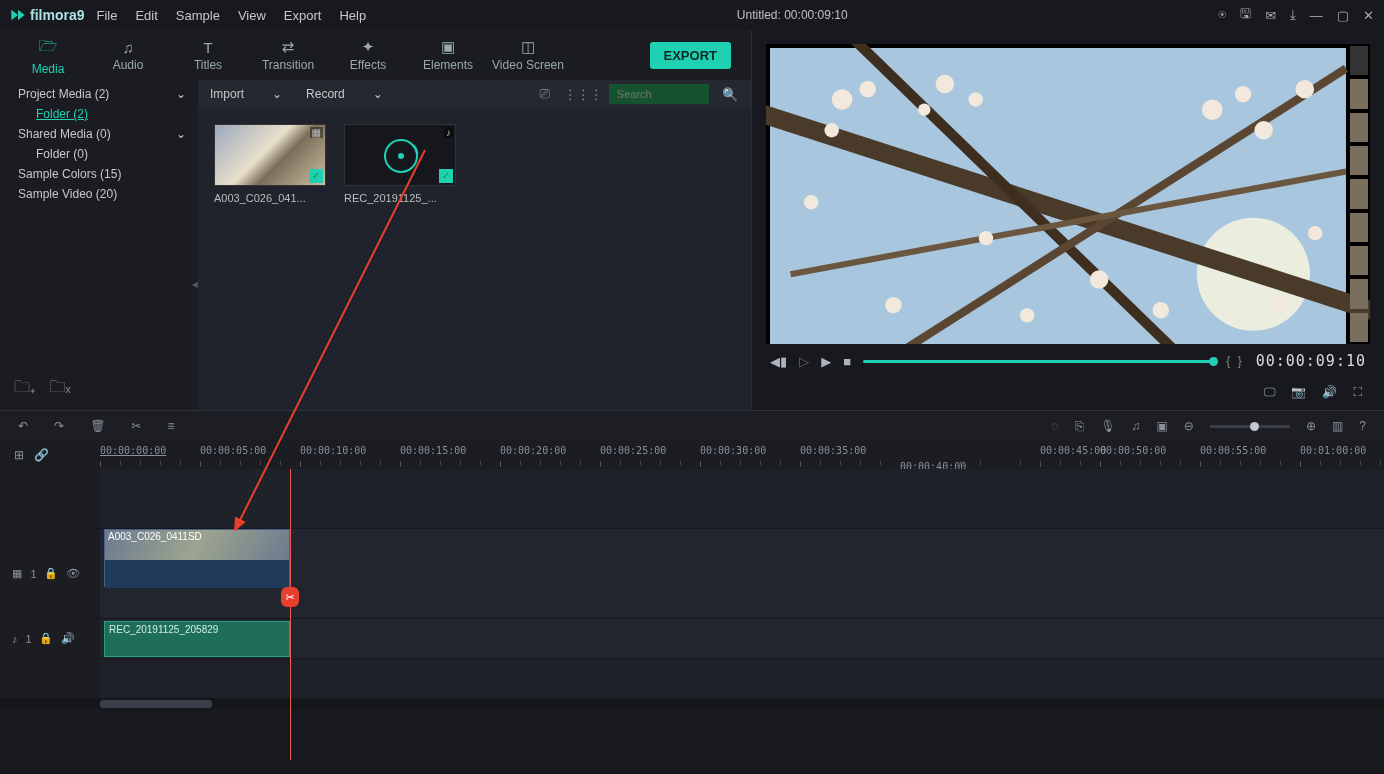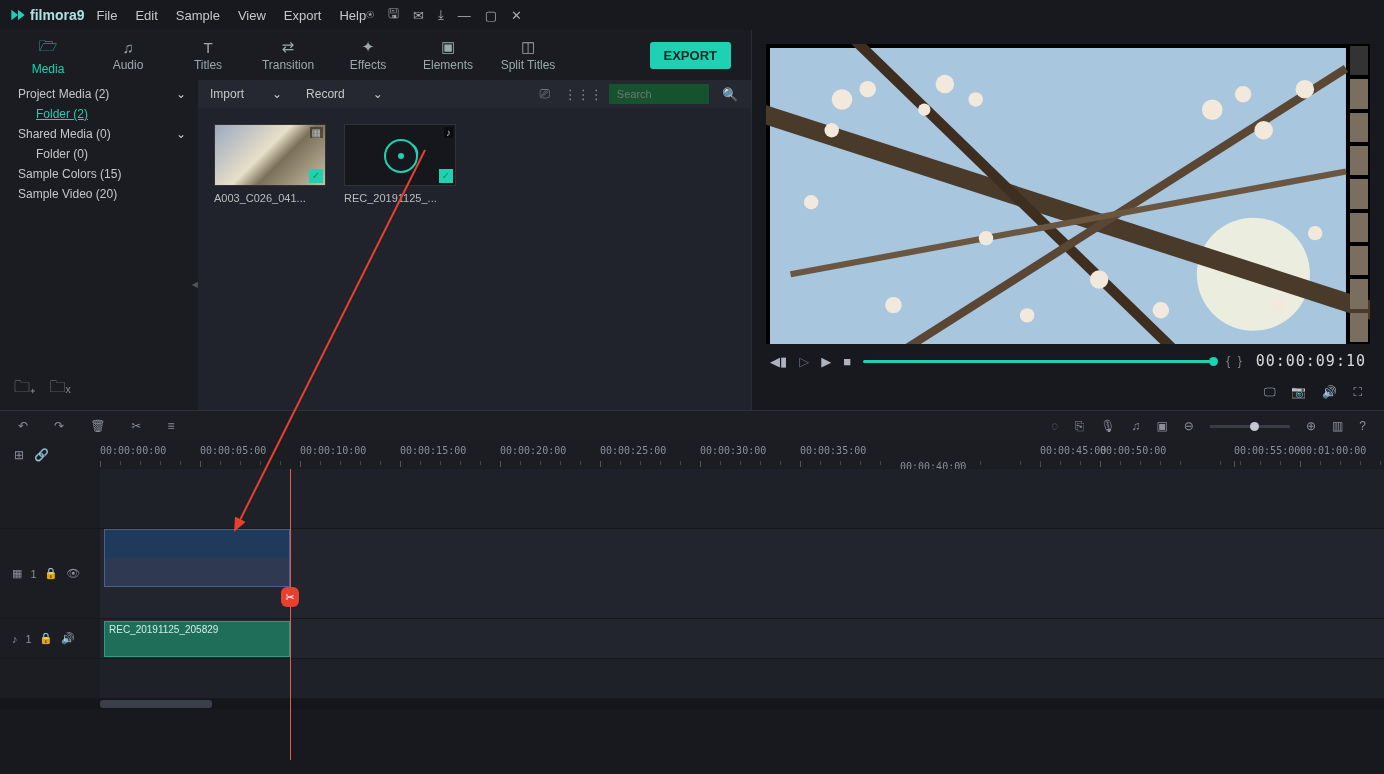--- a/index.html
+++ b/index.html
@@ -110,41 +110,42 @@
     <span>filmora9</span>
   </div>
   <div class="menu">
     <span>File</span>
     <span>Edit</span>
     <span>Sample</span>
     <span>View</span>
     <span>Export</span>
     <span>Help</span>
   </div>
+  <div class="titlecenter">Untitled:  00:00:09:10</div>
   <div class="wincontrols">
     <span>⍟</span>
     <span>🖫</span>
     <span>✉</span>
     <span>⤓</span>
     <span>—</span>
     <span>▢</span>
     <span>✕</span>
   </div>
 </div>
 
 <div class="main">
   <div class="leftcol">
     <div class="mtabs">
       <div class="mtab active"><span class="ico">🗁</span><span>Media</span></div>
       <div class="mtab"><span class="ico">♫</span><span>Audio</span></div>
       <div class="mtab"><span class="ico">T</span><span>Titles</span></div>
       <div class="mtab"><span class="ico">⇄</span><span>Transition</span></div>
       <div class="mtab"><span class="ico">✦</span><span>Effects</span></div>
       <div class="mtab"><span class="ico">▣</span><span>Elements</span></div>
-      <div class="mtab"><span class="ico">◫</span><span>Split Titles</span></div>
+      <div class="mtab"><span class="ico">◫</span><span>Video Screen</span></div>
       <div class="exportbtn">EXPORT</div>
     </div>
     <div class="libsplit">
       <div class="sidebar">
         <div class="row">
             <span>Project Media (2)</span>
             <span>⌄</span>
           </div>
         <div class="row sub">
             <span>Folder (2)</span>
@@ -293,21 +294,21 @@
       <span>?</span>
     </div>
   </div>
 
   <div class="ruler-row">
     <div class="trackhead-col">
       <span>⊞</span>
       <span>🔗</span>
     </div>
     <div class="ruler" id="ruler">
-        <div class="tick" style="left: 0px;">00:00:00:00</div>
+        <div class="tick" style="left: 0px; text-decoration: underline;">00:00:00:00</div>
         <div style="position: absolute; top: 20px; width: 1px; height: 4px; background: rgb(68, 68, 68); left: 20px;"></div>
         <div style="position: absolute; top: 20px; width: 1px; height: 4px; background: rgb(68, 68, 68); left: 40px;"></div>
         <div style="position: absolute; top: 20px; width: 1px; height: 4px; background: rgb(68, 68, 68); left: 60px;"></div>
         <div style="position: absolute; top: 20px; width: 1px; height: 4px; background: rgb(68, 68, 68); left: 80px;"></div>
         <div class="tick" style="left: 100px;">00:00:05:00</div>
         <div style="position: absolute; top: 20px; width: 1px; height: 4px; background: rgb(68, 68, 68); left: 120px;"></div>
         <div style="position: absolute; top: 20px; width: 1px; height: 4px; background: rgb(68, 68, 68); left: 140px;"></div>
         <div style="position: absolute; top: 20px; width: 1px; height: 4px; background: rgb(68, 68, 68); left: 160px;"></div>
         <div style="position: absolute; top: 20px; width: 1px; height: 4px; background: rgb(68, 68, 68); left: 180px;"></div>
         <div class="tick" style="left: 200px;">00:00:10:00</div>
@@ -348,21 +349,21 @@
         <div class="tick" style="left: 940px;">00:00:45:00</div>
         <div style="position: absolute; top: 20px; width: 1px; height: 4px; background: rgb(68, 68, 68); left: 920px;"></div>
         <div style="position: absolute; top: 20px; width: 1px; height: 4px; background: rgb(68, 68, 68); left: 940px;"></div>
         <div style="position: absolute; top: 20px; width: 1px; height: 4px; background: rgb(68, 68, 68); left: 960px;"></div>
         <div style="position: absolute; top: 20px; width: 1px; height: 4px; background: rgb(68, 68, 68); left: 980px;"></div>
         <div class="tick" style="left: 1000px;">00:00:50:00</div>
         <div style="position: absolute; top: 20px; width: 1px; height: 4px; background: rgb(68, 68, 68); left: 1020px;"></div>
         <div style="position: absolute; top: 20px; width: 1px; height: 4px; background: rgb(68, 68, 68); left: 1040px;"></div>
         <div style="position: absolute; top: 20px; width: 1px; height: 4px; background: rgb(68, 68, 68); left: 1060px;"></div>
         <div style="position: absolute; top: 20px; width: 1px; height: 4px; background: rgb(68, 68, 68); left: 1080px;"></div>
-        <div class="tick" style="left: 1100px; margin-left: 34px;">00:00:55:00</div>
+        <div class="tick" style="left: 1100px;">00:00:55:00</div>
         <div style="position: absolute; top: 20px; width: 1px; height: 4px; background: rgb(68, 68, 68); left: 1120px;"></div>
         <div style="position: absolute; top: 20px; width: 1px; height: 4px; background: rgb(68, 68, 68); left: 1140px;"></div>
         <div style="position: absolute; top: 20px; width: 1px; height: 4px; background: rgb(68, 68, 68); left: 1160px;"></div>
         <div style="position: absolute; top: 20px; width: 1px; height: 4px; background: rgb(68, 68, 68); left: 1180px;"></div>
         <div class="tick" style="left: 1200px;">00:01:00:00</div>
         <div style="position: absolute; top: 20px; width: 1px; height: 4px; background: rgb(68, 68, 68); left: 1220px;"></div>
         <div style="position: absolute; top: 20px; width: 1px; height: 4px; background: rgb(68, 68, 68); left: 1240px;"></div>
         <div style="position: absolute; top: 20px; width: 1px; height: 4px; background: rgb(68, 68, 68); left: 1260px;"></div>
         <div style="position: absolute; top: 20px; width: 1px; height: 4px; background: rgb(68, 68, 68); left: 1280px;"></div>
       </div>
@@ -381,20 +382,21 @@
 
     <div class="track" style="height:90px">
       <div class="th">
         <span>▦</span>
           <span>1</span>
         <span>🔒</span>
         <span>👁</span>
       </div>
       <div class="lane">
         <div class="clip-v">
+          <div class="cv-top">A003_C026_0411SD</div>
           <div class="cv-bot"></div>
         </div>
       </div>
     </div>
 
     <div class="track small">
       <div class="th">
         <span>♪</span>
           <span>1</span>
         <span>🔒</span>

